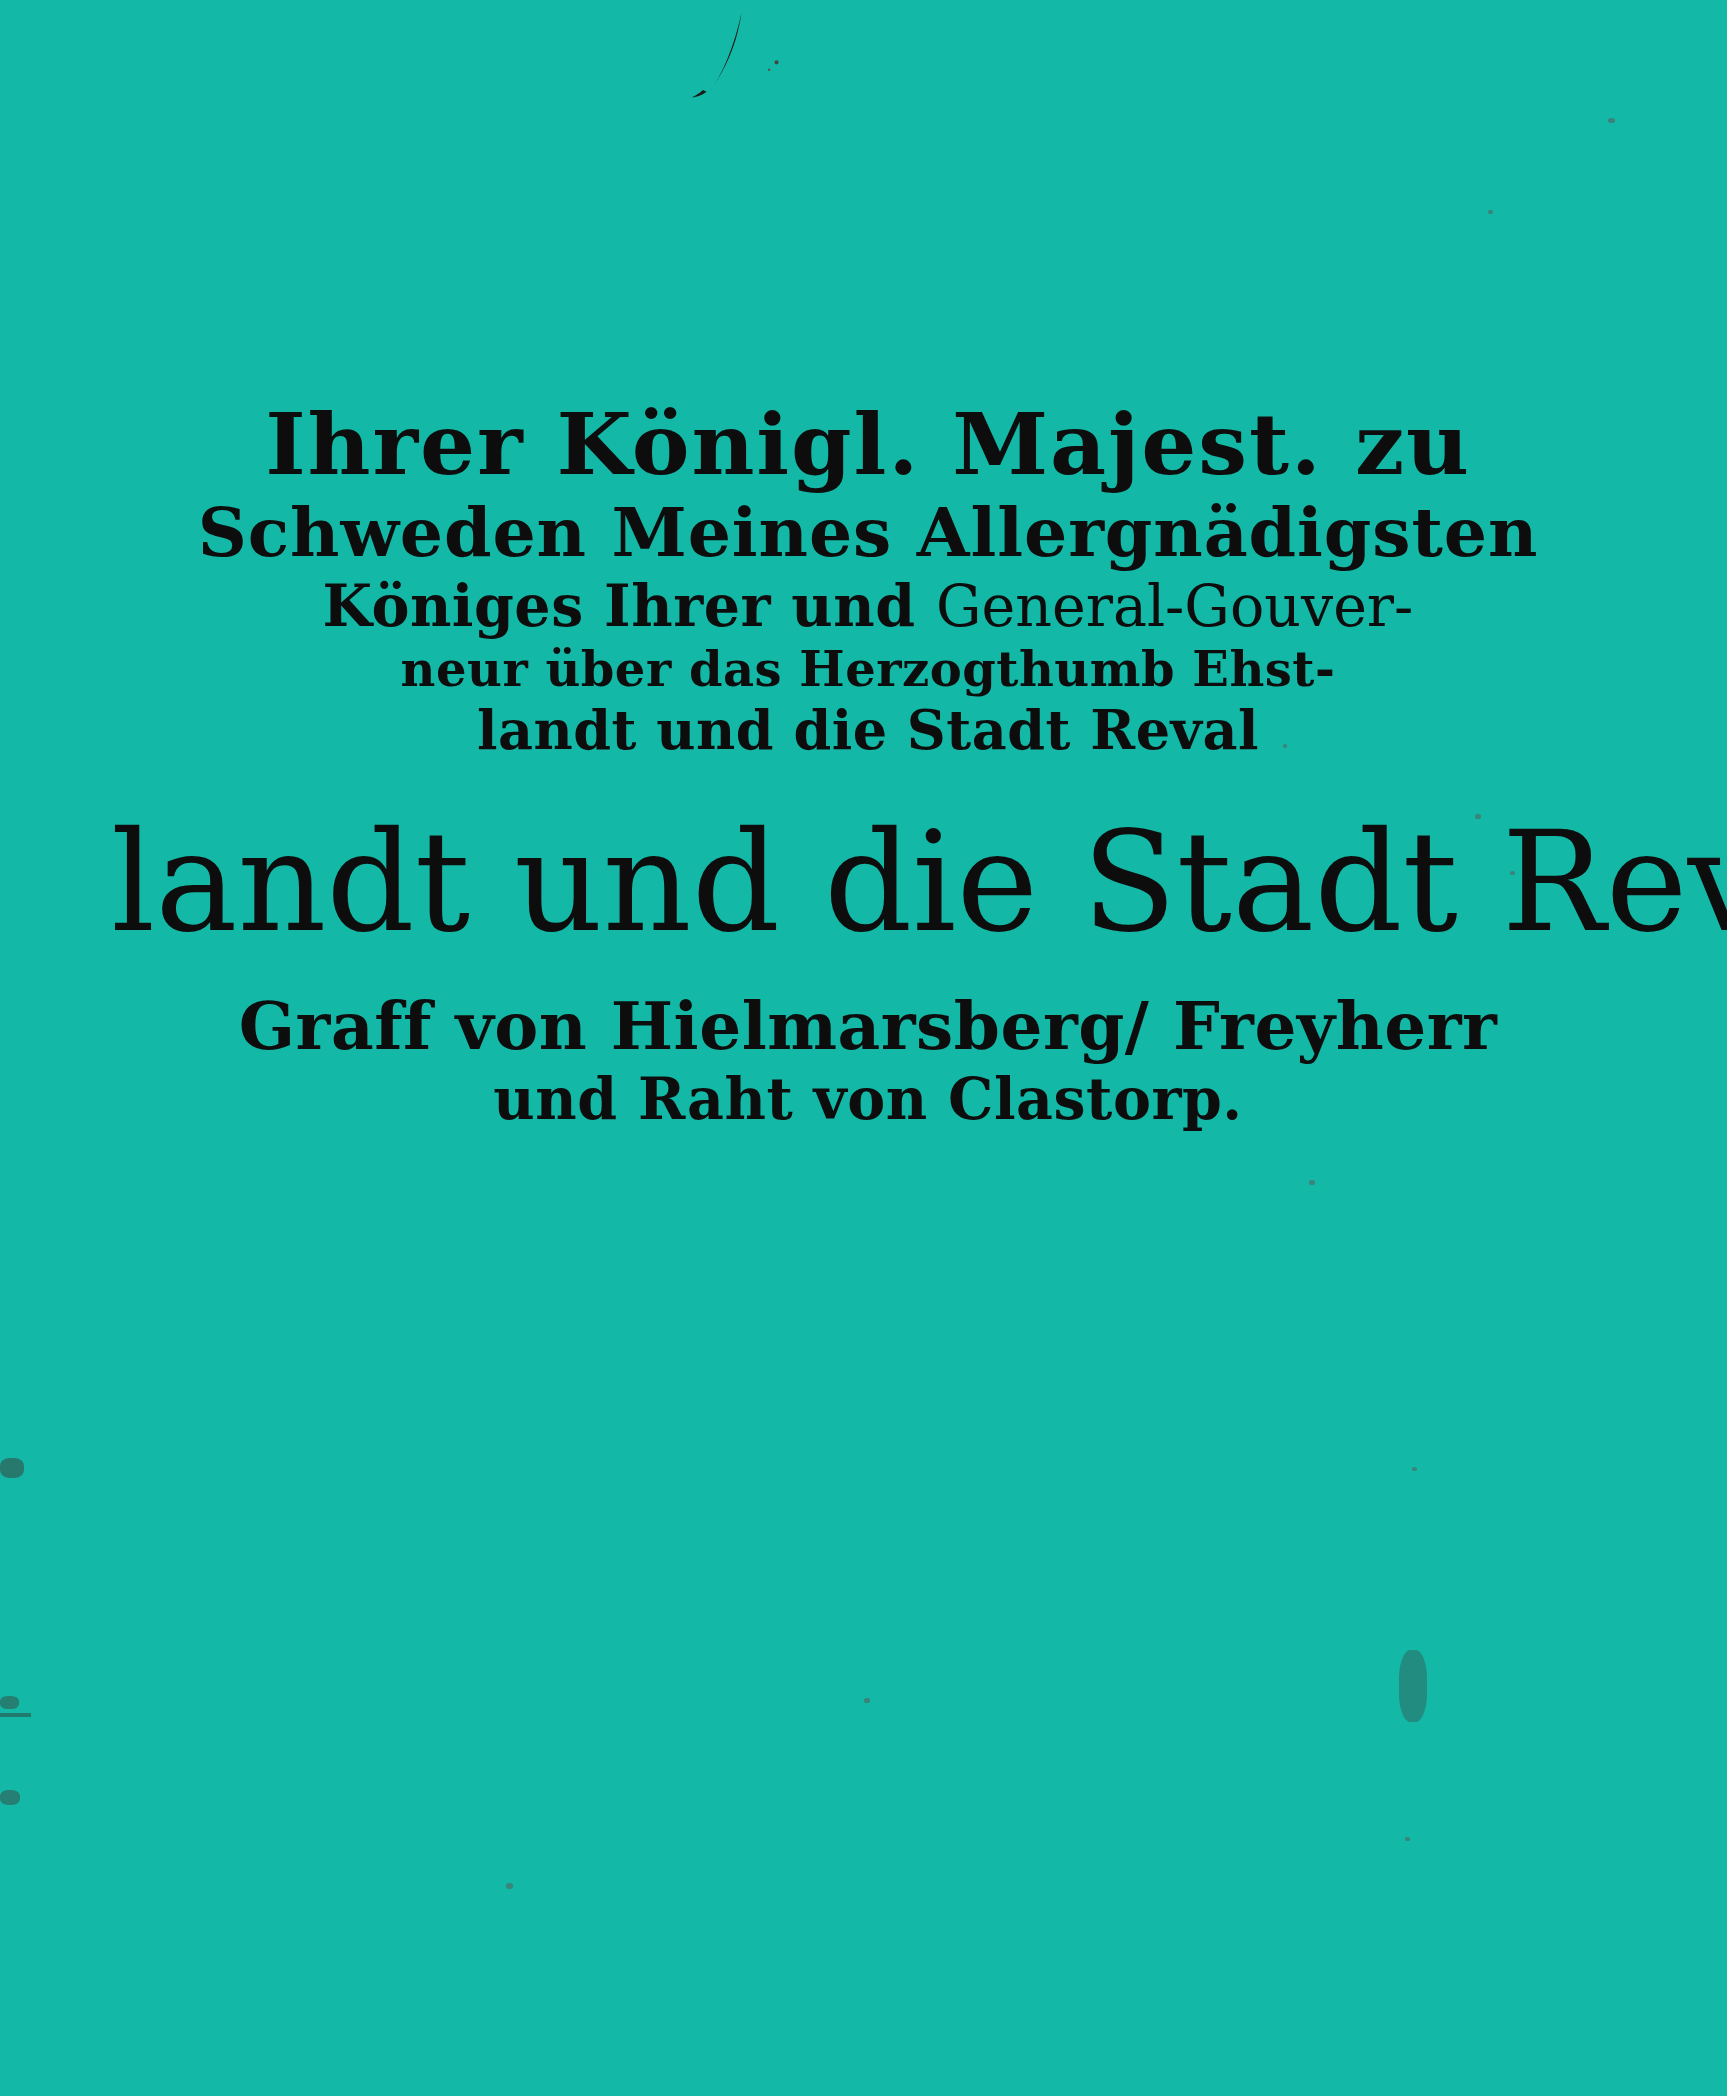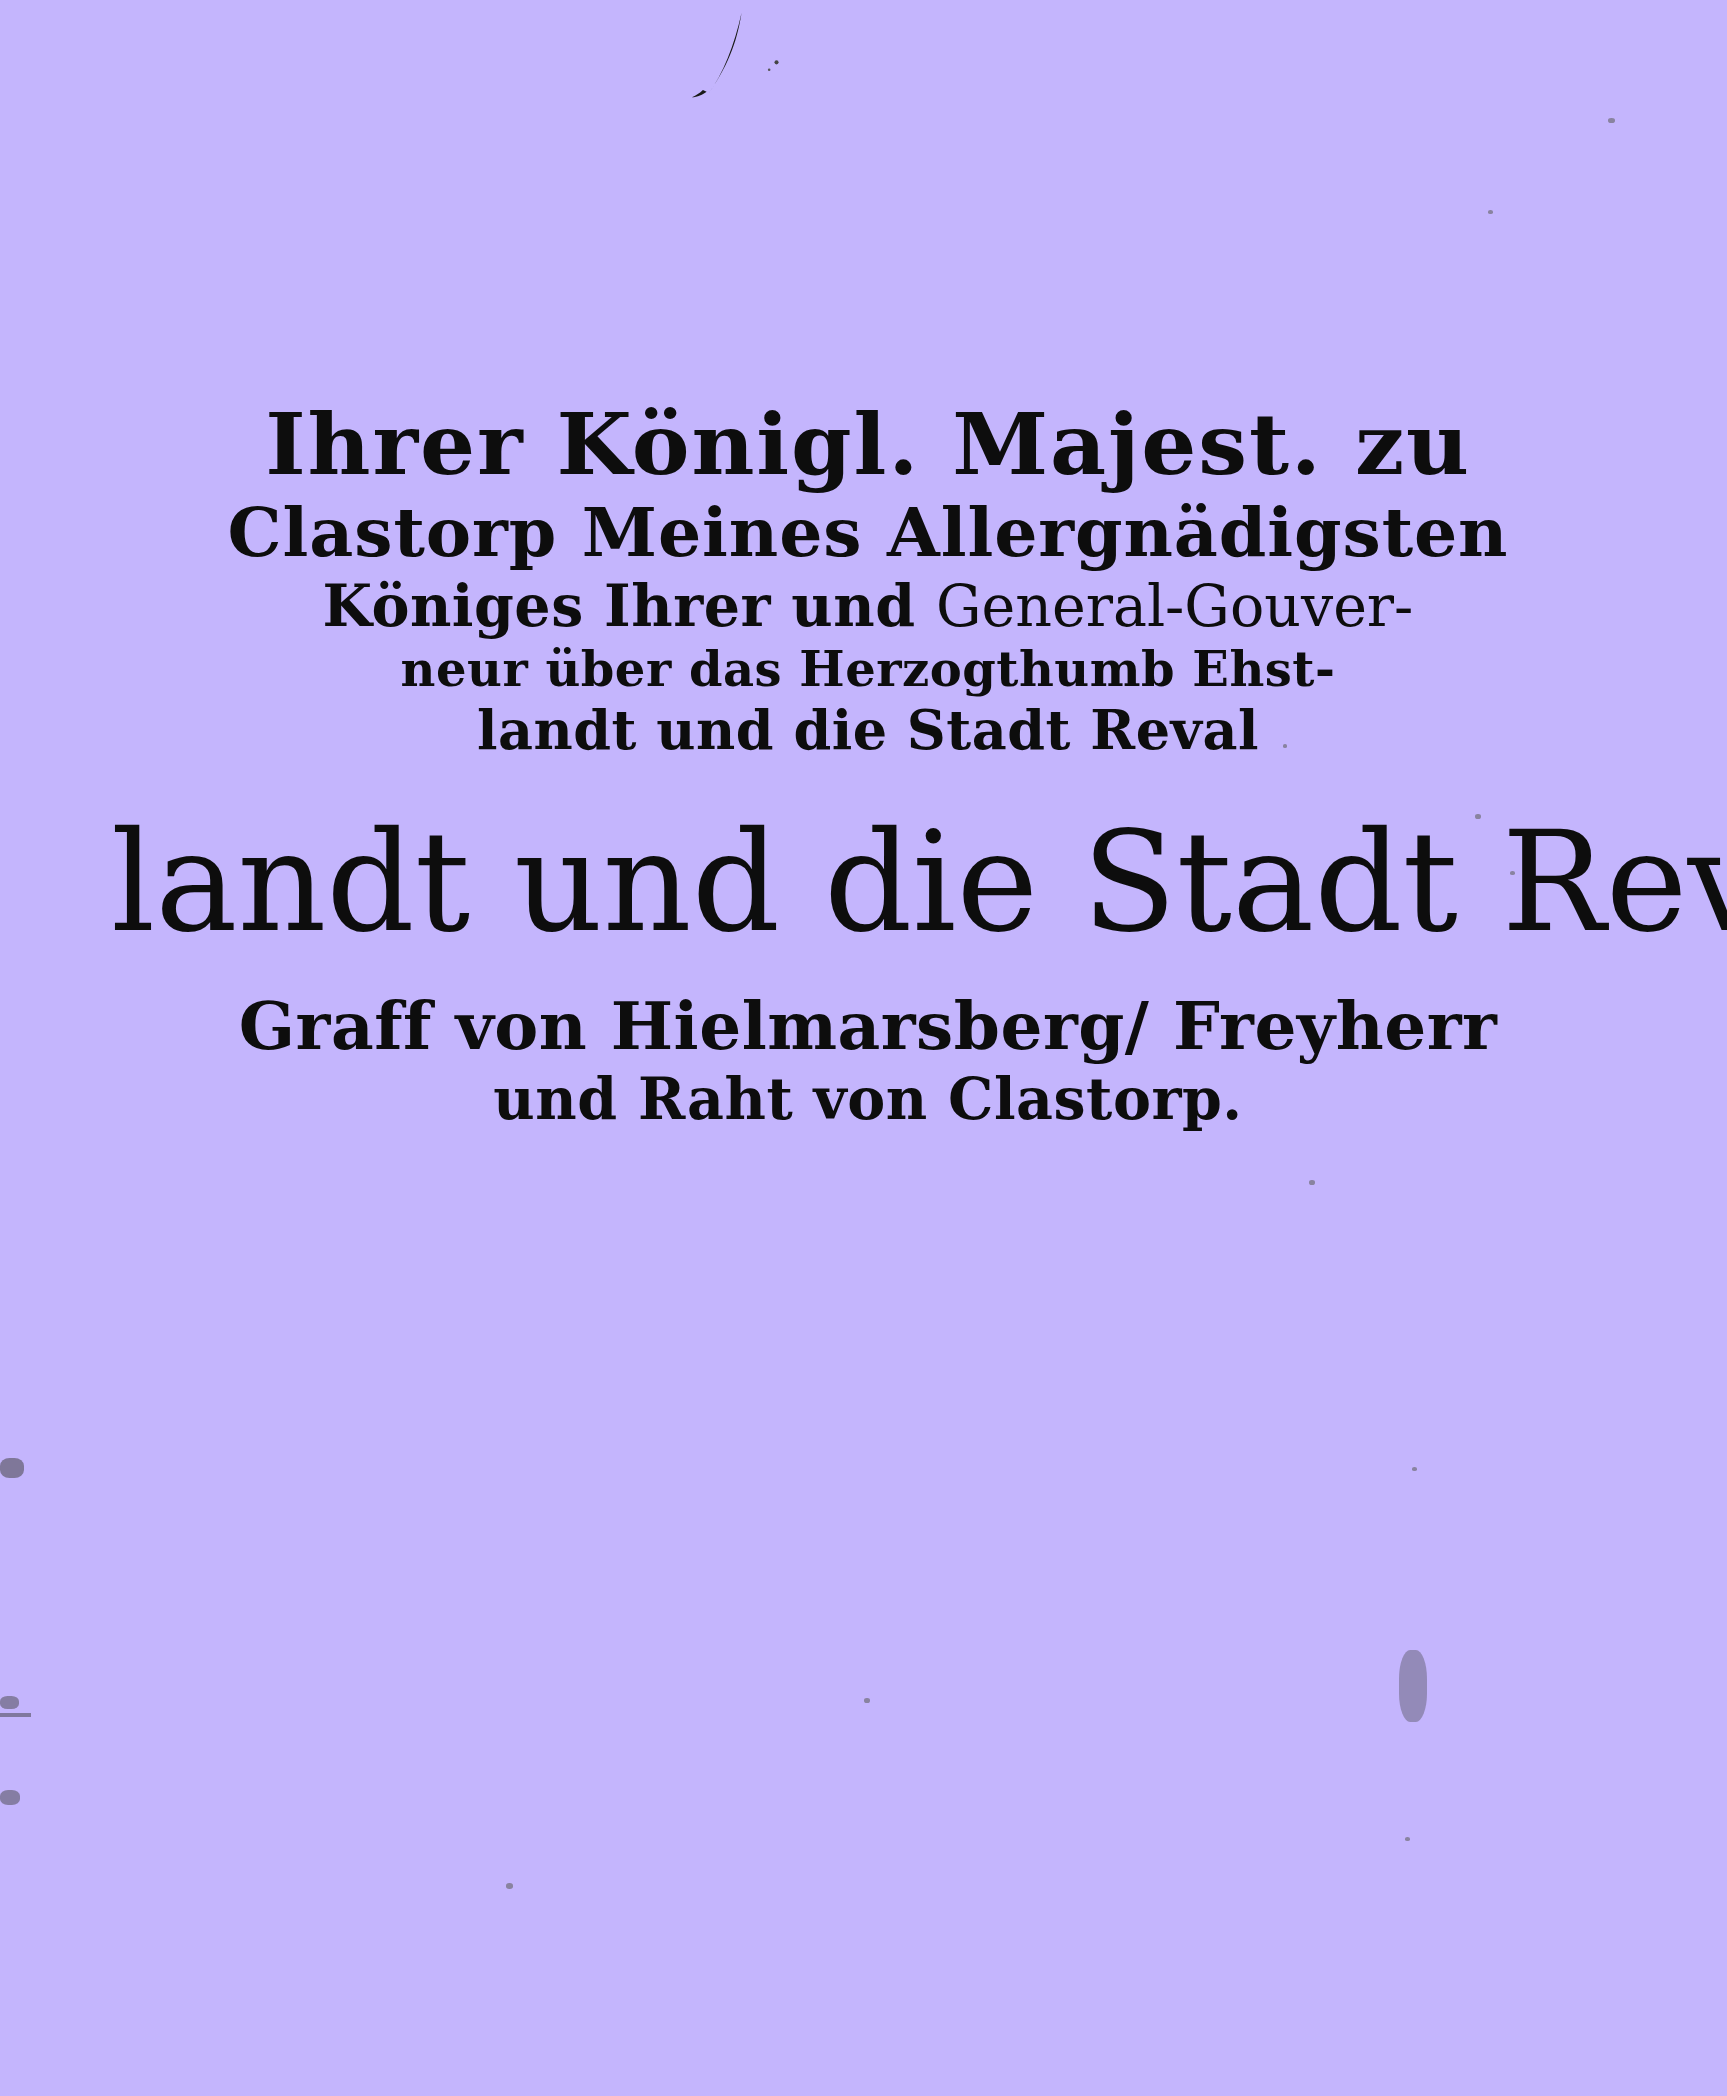--- a/index.html
+++ b/index.html
@@ -12,21 +12,21 @@
     height: 2097px;
     position: relative;
     overflow: hidden;
     font-family: "DejaVu Serif", serif;
   }
 
   
   .page {
     position: absolute;
     inset: 0;
-    background: #c4b5fd;
+    background: #14b8a6;
   }
 
   .page-inner {
     position: absolute;
     left: 0;
     top: 0;
     width: 1728px;
     height: 2097px;
   }
 
@@ -162,21 +162,21 @@
     <div class="smudge" style="left:1399px;top:1650px;width:28px;height:72px;opacity:0.35;"></div>
     <div class="smudge" style="left:0px;top:1458px;width:24px;height:20px;opacity:0.5;"></div>
     <div class="smudge" style="left:0px;top:1696px;width:18.5px;height:13px;opacity:0.45;"></div>
     <div class="smudge" style="left:0px;top:1790px;width:20px;height:14.8px;opacity:0.45;"></div>
     <div class="edge-mark" style="left:0px;top:1713px;width:31px;height:3.7px;opacity:0.45;"></div>
 
     <div class="title-block">
 
       <span class="line fraktur l1">Ihrer Königl. Majest. zu</span>
 
-      <span class="line fraktur l2">Clastorp Meines Allergnädigsten</span>
+      <span class="line fraktur l2">Schweden Meines Allergnädigsten</span>
 
       <span class="line l3"><span class="fraktur">Königes Ihrer und </span><span class="roman-inline">General-Gouver-</span></span>
 
       <span class="line fraktur l4">neur über das Herzogthumb Ehst-</span>
 
       <span class="line fraktur l5">landt und die Stadt Reval</span>
 
       <span class="line name-line">landt und die Stadt Reval</span>
 
       <span class="line fraktur l6">Graff von Hielmarsberg/ Freyherr</span>

